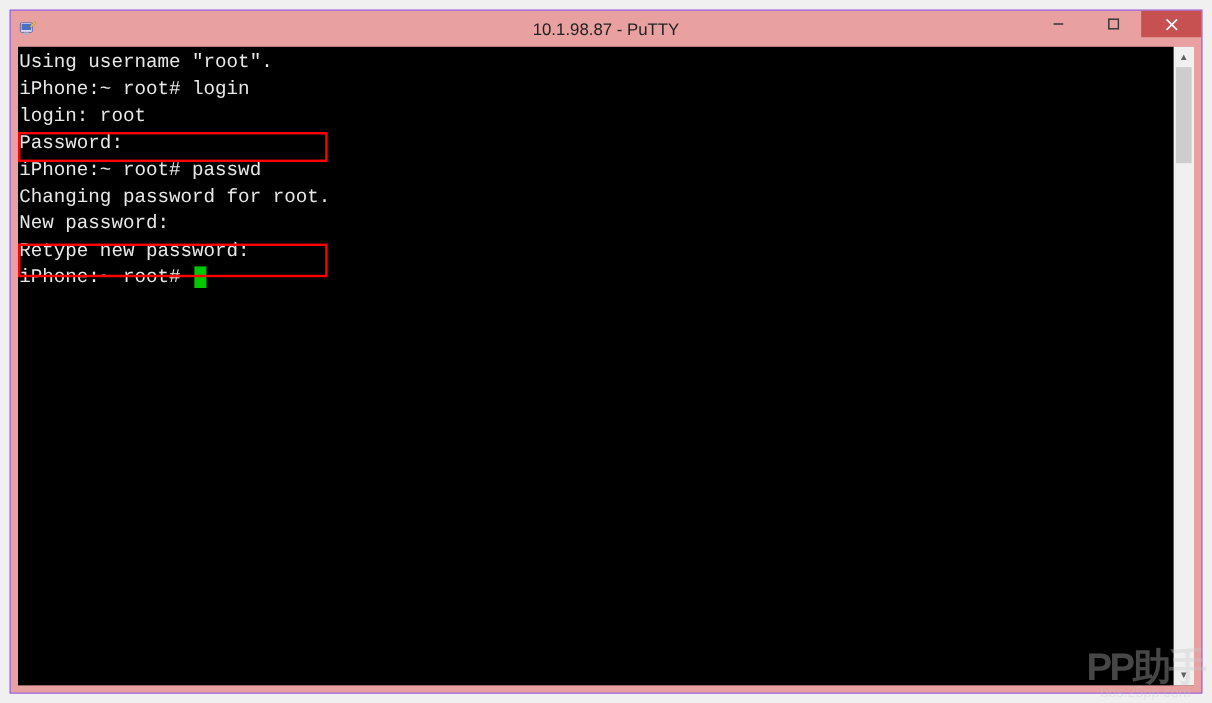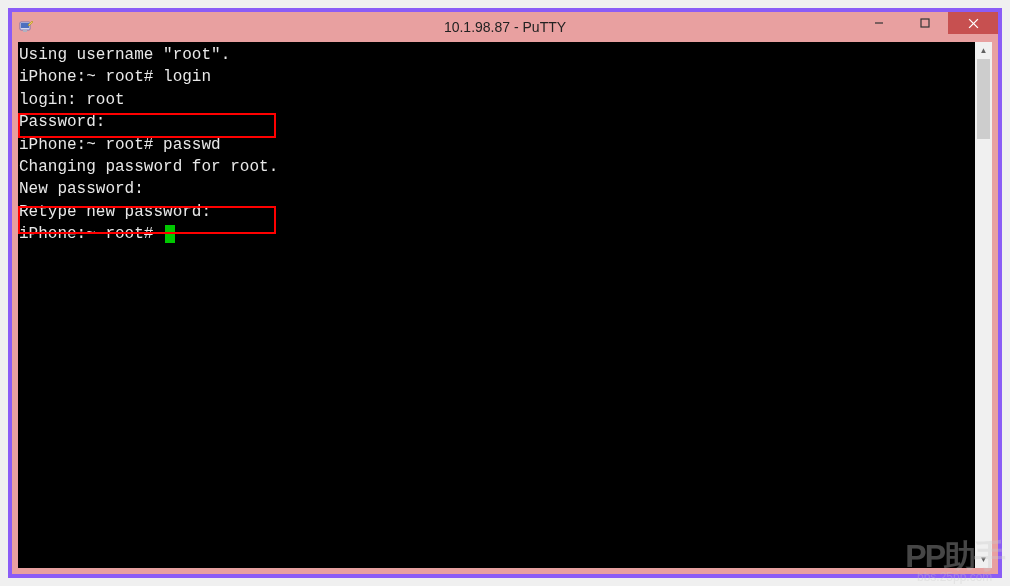--- a/index.html
+++ b/index.html
@@ -10,21 +10,21 @@
       font-family: "Segoe UI", Tahoma, sans-serif;
       position: relative;
       overflow: hidden;
     }
     .window {
       position: absolute;
       left: 8px;
       top: 8px;
       width: 994px;
       height: 570px;
-      border: 4px solid #8b5cf6;
+      border: 1px solid #8b5cf6;
       background: #e8a0a0;
       display: flex;
       flex-direction: column;
     }
     .titlebar {
       height: 30px;
       background: #e8a0a0;
       display: flex;
       align-items: center;
       padding-left: 6px;

